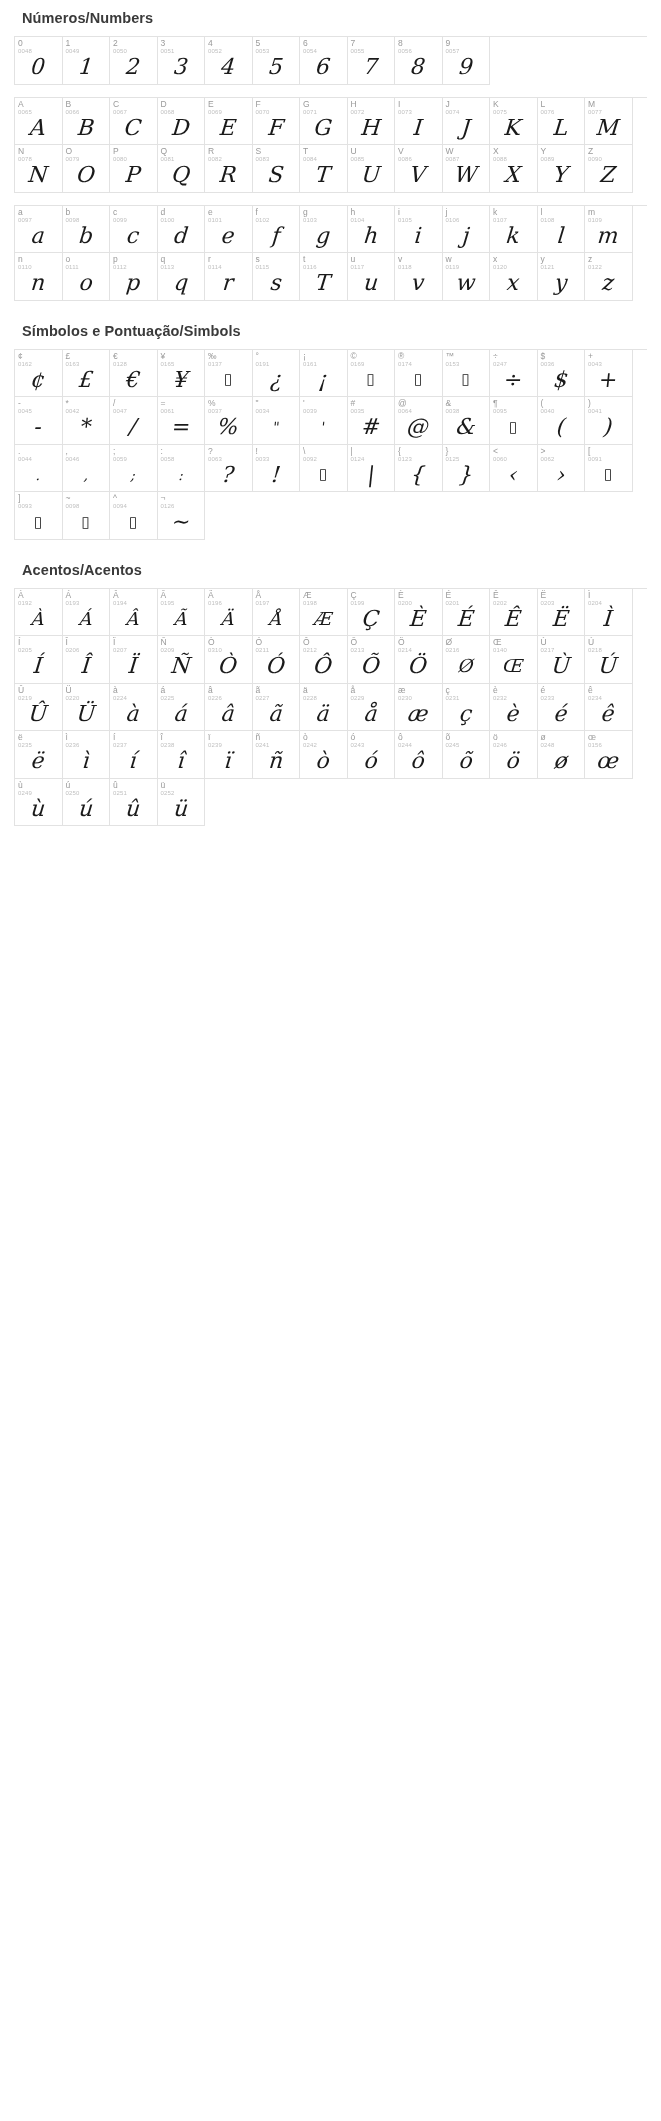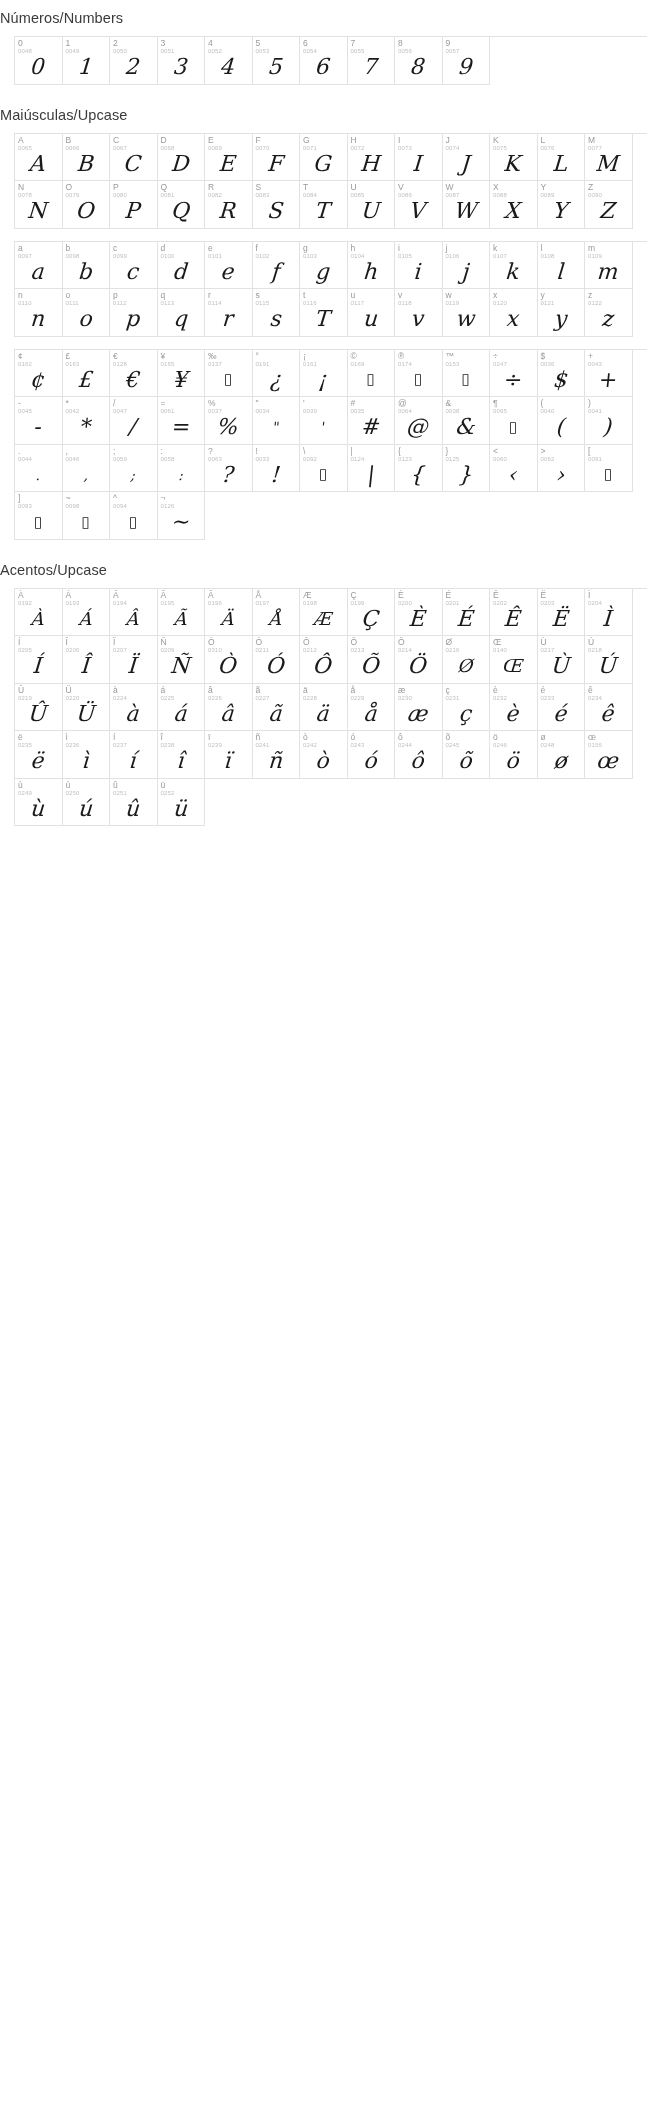--- a/index.html
+++ b/index.html
@@ -17,22 +17,22 @@
     width: 661px;
     box-sizing: border-box;
     padding: 0 0 20px 0;
   }
   .section {
     margin: 0 0 12px 0;
   }
   .section-title {
     font-size: 14.5px;
     color: #3a3a3a;
-    font-weight: 400;
-    padding: 10px 0 10px 0;
+    font-weight: 700;
+    padding: 10px 0 10px 22px;
     letter-spacing: 0.1px;
   }
   .grid {
     display: flex;
     flex-wrap: wrap;
     margin-left: 14px;
     width: 633px;
     border-left: 1px solid #e2e2e2;
     border-top: 1px solid #e2e2e2;
     box-sizing: border-box;
@@ -147,21 +147,20 @@
           <div class="glyph">8</div>
         </div>
         <div class="cell">
           <div class="char-label">9</div>
           <div class="code-label">0057</div>
           <div class="glyph">9</div>
         </div>
       </div>
     </div>
     <div class="section">
-      <div class="section-title">Maiúsculas/Upcase</div>
       <div class="grid">
         <div class="cell">
           <div class="char-label">A</div>
           <div class="code-label">0065</div>
           <div class="glyph">A</div>
         </div>
         <div class="cell">
           <div class="char-label">B</div>
           <div class="code-label">0066</div>
           <div class="glyph">B</div>
@@ -416,20 +415,21 @@
           <div class="glyph">y</div>
         </div>
         <div class="cell">
           <div class="char-label">z</div>
           <div class="code-label">0122</div>
           <div class="glyph">z</div>
         </div>
       </div>
     </div>
     <div class="section">
+      <div class="section-title">Símbolos e Pontuação/Simbols</div>
       <div class="grid">
         <div class="cell">
           <div class="char-label">¢</div>
           <div class="code-label">0162</div>
           <div class="glyph">¢</div>
         </div>
         <div class="cell">
           <div class="char-label">£</div>
           <div class="code-label">0163</div>
           <div class="glyph">£</div>
@@ -635,21 +635,21 @@
           <div class="glyph box">▯</div>
         </div>
         <div class="cell">
           <div class="char-label">¬</div>
           <div class="code-label">0126</div>
           <div class="glyph">~</div>
         </div>
       </div>
     </div>
     <div class="section">
-      <div class="section-title">Acentos/Upcase</div>
+      <div class="section-title">Acentos/Acentos</div>
       <div class="grid">
         <div class="cell">
           <div class="char-label">À</div>
           <div class="code-label">0192</div>
           <div class="glyph small">À</div>
         </div>
         <div class="cell">
           <div class="char-label">Á</div>
           <div class="code-label">0193</div>
           <div class="glyph small">Á</div>

